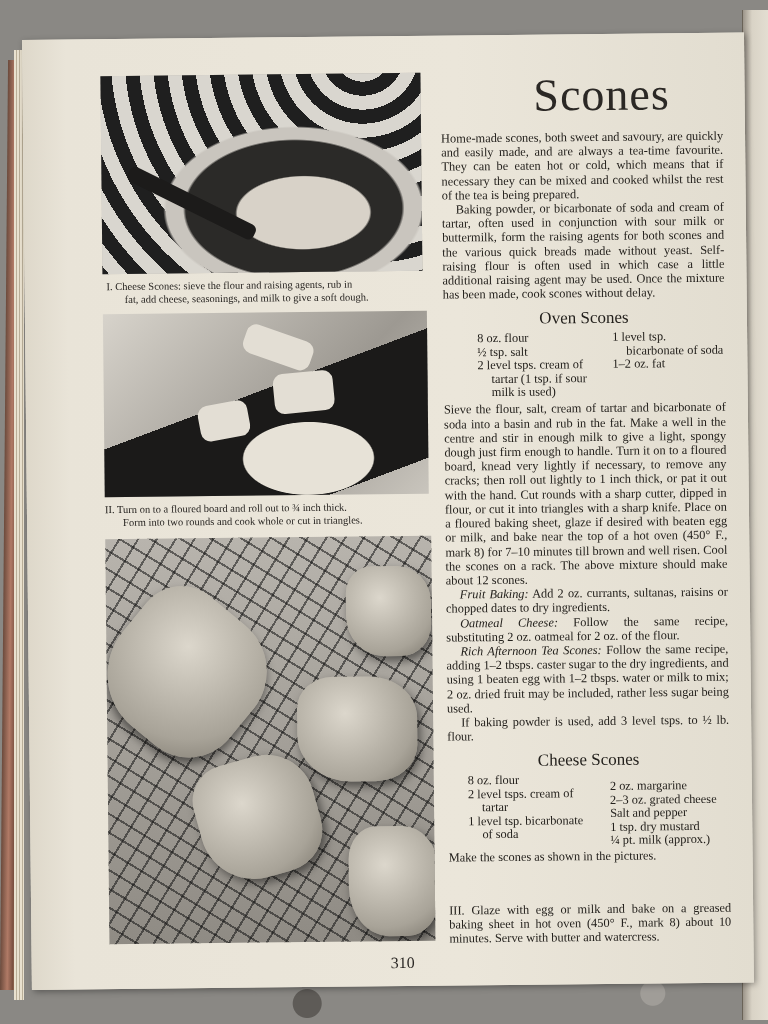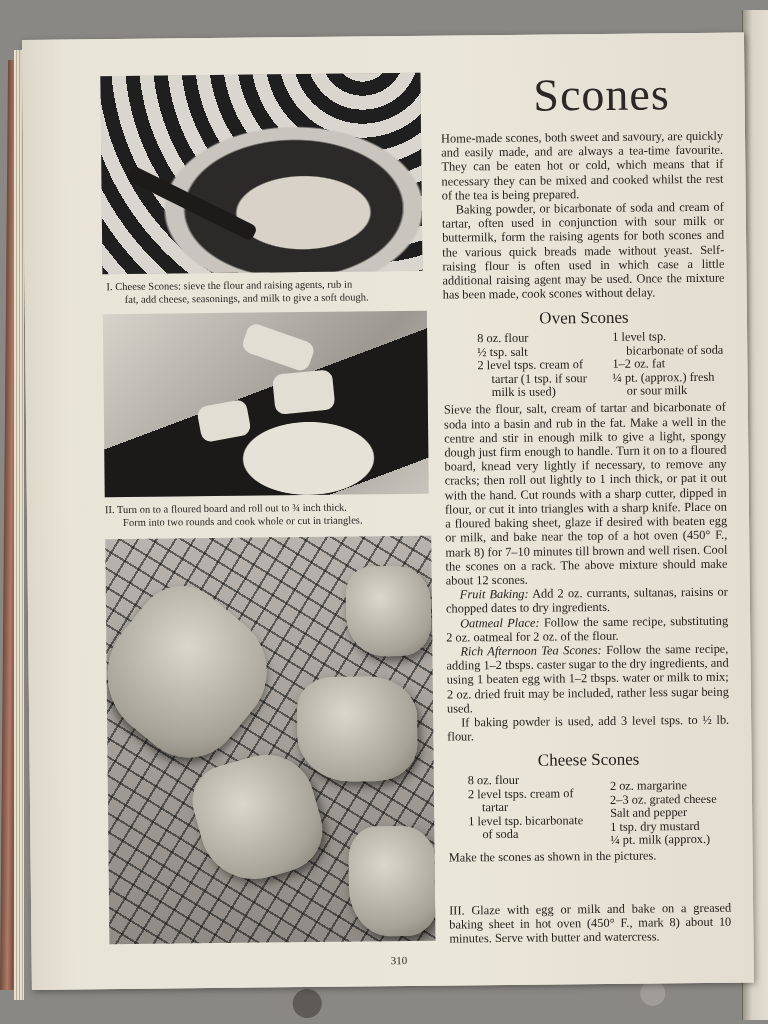--- a/index.html
+++ b/index.html
@@ -73,21 +73,21 @@
     font-size:12.4px;line-height:14.2px;text-align:justify;
   }
   .title{font-size:46px;line-height:54px;text-align:center;margin:4px 0 8px 40px;letter-spacing:1px;color:#2b2825;}
   .section-title{font-size:17px;text-align:center;margin:9px 0 4px;line-height:18px;}
   p{margin:0;}
   .para-indent{text-indent:14px;}
   .ing-grid{display:grid;grid-template-columns:1fr 1fr;column-gap:8px;padding-left:20px;font-size:12.4px;line-height:13.4px;text-align:left;}
   .ing-grid div{padding-left:14px;text-indent:-14px;}
   em{font-style:italic;}
   .plate-caption{position:absolute;left:418px;top:868px;width:282px;font-family:"Liberation Serif",serif;font-size:12.4px;line-height:14px;color:#23201c;text-align:justify;}
-  .page-number{position:absolute;left:359px;top:918px;font-family:"Liberation Serif",serif;font-size:11px;color:#2b2825;}
+  .page-number{position:absolute;left:359px;top:918px;font-family:"Liberation Serif",serif;font-size:16px;color:#2b2825;}
 </style>
 </head>
 <body>
 
 <div class="next-page"></div>
 <div class="spine"></div>
 <div class="page-edge-stack"></div>
 
 <div class="page">
 
@@ -125,26 +125,25 @@
     <div class="section-title">Oven Scones</div>
     <div class="ing-grid">
       <div>
         <div>8 oz. flour</div>
         <div>½ tsp. salt</div>
         <div>2 level tsps. cream of tartar (1 tsp. if sour milk is used)</div>
       </div>
       <div>
         <div>1 level tsp. bicarbonate of soda</div>
         <div>1–2 oz. fat</div>
-        <div>¼ pt. (approx.) fresh or sour milk</div>
       </div>
     </div>
     <p style="margin-top:3px;">Sieve the flour, salt, cream of tartar and bicarbonate of soda into a basin and rub in the fat. Make a well in the centre and stir in enough milk to give a light, spongy dough just firm enough to handle. Turn it on to a floured board, knead very lightly if necessary, to remove any cracks; then roll out lightly to 1 inch thick, or pat it out with the hand. Cut rounds with a sharp cutter, dipped in flour, or cut it into triangles with a sharp knife. Place on a floured baking sheet, glaze if desired with beaten egg or milk, and bake near the top of a hot oven (450° F., mark 8) for 7–10 minutes till brown and well risen. Cool the scones on a rack. The above mixture should make about 12 scones.</p>
     <p class="para-indent"><em>Fruit Baking:</em><span> Add 2 oz. currants, sultanas, raisins or chopped dates to dry ingredients.</span></p>
-    <p class="para-indent"><em>Oatmeal Place:</em><span> Follow the same recipe, substituting 2 oz. oatmeal for 2 oz. of the flour.</span></p>
+    <p class="para-indent"><em>Oatmeal Cheese:</em><span> Follow the same recipe, substituting 2 oz. oatmeal for 2 oz. of the flour.</span></p>
     <p class="para-indent"><em>Rich Afternoon Tea Scones:</em><span> Follow the same recipe, adding 1–2 tbsps. caster sugar to the dry ingredients, and using 1 beaten egg with 1–2 tbsps. water or milk to mix; 2 oz. dried fruit may be included, rather less sugar being used.</span></p>
     <p class="para-indent">If baking powder is used, add 3 level tsps. to ½ lb. flour.</p>
 
     <div class="section-title">Cheese Scones</div>
     <div class="ing-grid" style="padding-left:6px;">
       <div>
         <div>8 oz. flour</div>
         <div>2 level tsps. cream of tartar</div>
         <div>1 level tsp. bicarbonate of soda</div>
       </div>

